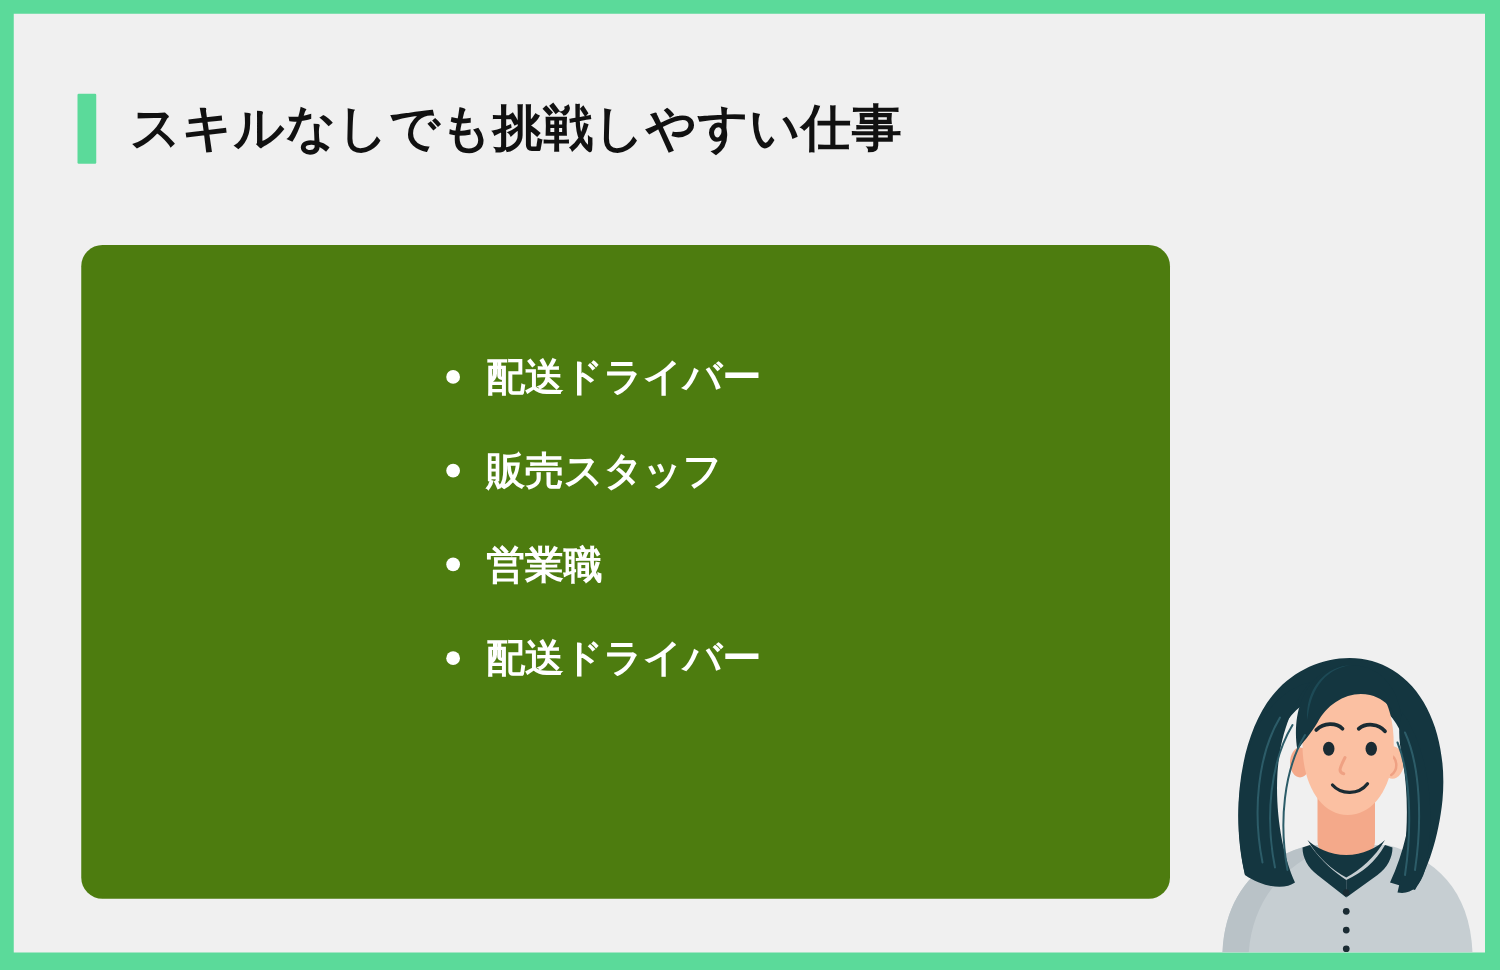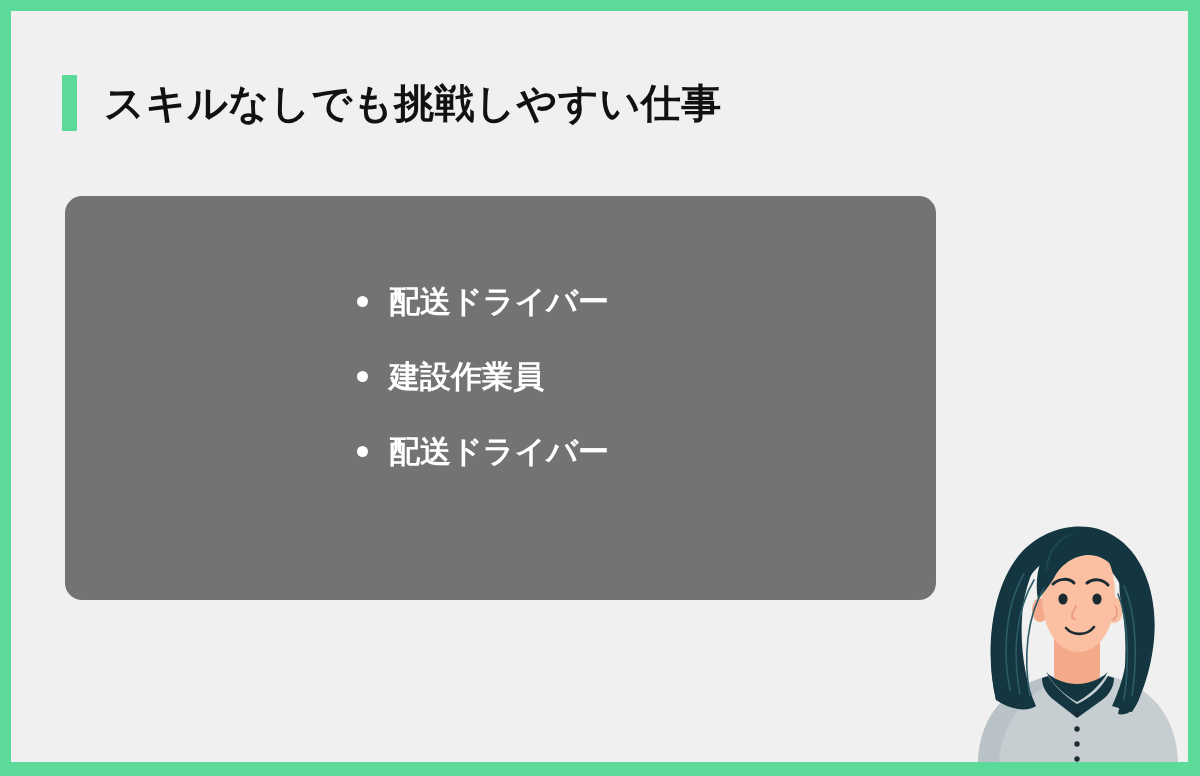--- a/index.html
+++ b/index.html
@@ -54,22 +54,22 @@
     line-height: 1;
     white-space: nowrap;
   }
 
   
   .job-card {
     position: absolute;
     left: 54px;
     top: 185px;
     width: 871px;
-    height: 404px;
-    background: #737373;
+    height: 523px;
+    background: #4d7c0f;
     border-radius: 17px;
   }
 
   .job-list {
     list-style: none;
     margin: 0;
     padding: 0;
     position: absolute;
     left: 292px;
     top: 68px;
@@ -121,21 +121,25 @@
     </div>
 
     <div class="job-card">
       <ul class="job-list">
         <li class="job-item">
           <span class="job-bullet"></span>
           <span class="job-label">配送ドライバー</span>
         </li>
         <li class="job-item">
           <span class="job-bullet"></span>
-          <span class="job-label">建設作業員</span>
+          <span class="job-label">販売スタッフ</span>
+        </li>
+        <li class="job-item">
+          <span class="job-bullet"></span>
+          <span class="job-label">営業職</span>
         </li>
         <li class="job-item">
           <span class="job-bullet"></span>
           <span class="job-label">配送ドライバー</span>
         </li>
       </ul>
     </div>
 
     <div class="person">
       <svg viewBox="0 0 230 262" xmlns="http://www.w3.org/2000/svg">

